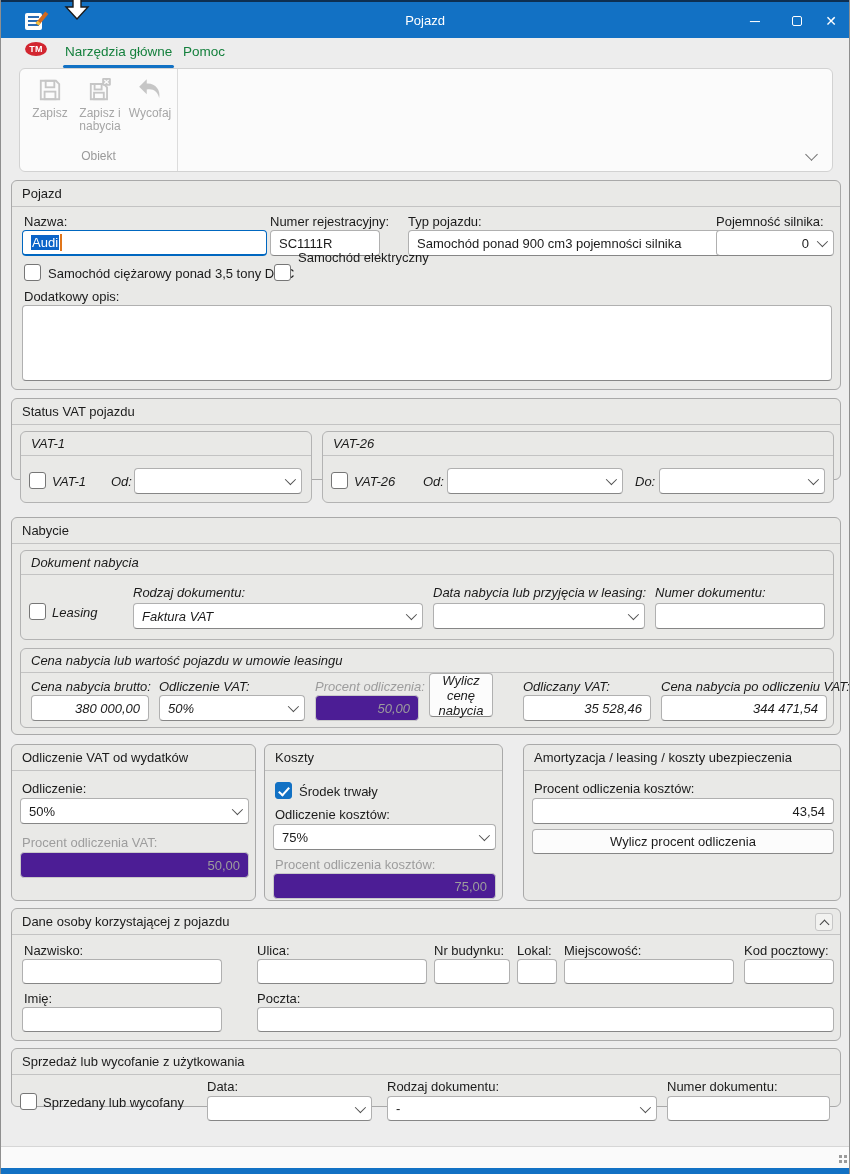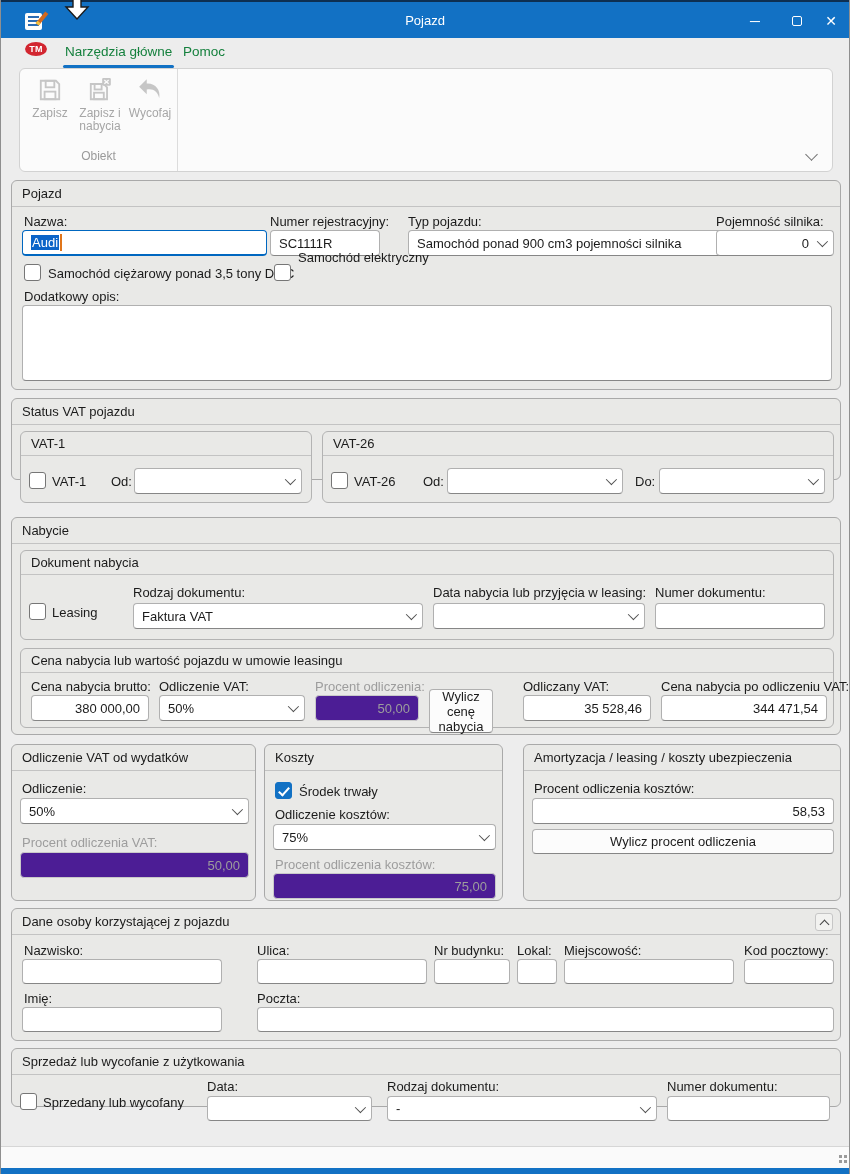--- a/index.html
+++ b/index.html
@@ -30,21 +30,21 @@
   .ribbon { position:absolute; left:18px; top:68px; width:814px; height:104px; background:#fbfbfb; border:1px solid #d2d2d2; border-radius:6px; }
   .ribbon-left { position:absolute; left:0; top:0; width:158px; height:100%; border-right:1px solid #dcdcdc; }
   .rbtn { position:absolute; top:8px; width:48px; height:66px; display:flex; flex-direction:column; align-items:center; }
   .rbtn .lbl { font-size:12px; color:#a6a6a6; text-align:center; line-height:13px; margin-top:4px; }
   .ribbon-grouplbl { position:absolute; left:0; right:0; bottom:8px; text-align:center; font-size:12px; color:#9a9a9a; }
   .ribbon-chev { position:absolute; right:16px; bottom:12px; width:9px; height:9px; border-right:1.6px solid #707070; border-bottom:1.6px solid #707070; transform:rotate(45deg); }
 
   
   .group { position:absolute; background:#e9e9e7; border:1px solid #a9a9a9; border-radius:6px; }
   .group-h { position:absolute; left:0; top:0; right:0; height:26px; line-height:25px; padding-left:10px; border-bottom:1px solid #c3c3c3; font-size:13px; color:#1b1b1b; }
-  .subgroup { position:absolute; background:#e9e9e7; border:1px solid #b3b3b3; border-radius:6px; }
+  .subgroup { position:absolute; background:#e9e9e7; border:1px solid #b3b3b3; border-radius:6px;font-style:italic; }
   .subgroup .group-h { height:24px; line-height:23px; }
 
   .lab { position:absolute; font-size:13px; color:#1b1b1b; white-space:nowrap; }
   .lab.dis { color:#9d9d9d; }
 
   .field { position:absolute; height:26px; background:#fff; border:1px solid #b0b0b0; border-bottom-color:#868686; border-radius:4px; display:flex; align-items:center; padding:0 8px; font-size:13px; overflow:hidden; white-space:nowrap; }
   .field.right { justify-content:flex-end; }
   .field.dis { background:#4c1d95; border-color:#c9c9c9; border-bottom-color:#c9c9c9; color:#9d9d9d; }
   .field.focus { border:1px solid #0067c0; border-bottom:2px solid #0067c0; }
   .chev { width:8px; height:8px; border-right:1.5px solid #505050; border-bottom:1.5px solid #505050; transform:rotate(45deg) translateY(-2px); margin-left:auto; flex:none; }
@@ -207,21 +207,21 @@
       </div>
       <div class="lab" style="left:138px; top:30px;">Odliczenie VAT:</div>
       <div class="field" style="left:138px; top:46px; width:146px;">
         <span>50%</span>
         <span class="chev"></span>
       </div>
       <div class="lab dis" style="left:294px; top:30px;">Procent odliczenia:</div>
       <div class="field dis right" style="left:294px; top:46px; width:104px;">
         <span>50,00</span>
       </div>
-      <div class="btn" style="left:408px; top:40px; width:64px; height:44px;">Wylicz cenę nabycia</div>
+      <div class="btn" style="left:408px; top:24px; width:64px; height:44px;">Wylicz cenę nabycia</div>
       <div class="lab" style="left:502px; top:30px;">Odliczany VAT:</div>
       <div class="field right" style="left:502px; top:46px; width:128px;">
         <span>35 528,46</span>
       </div>
       <div class="lab" style="left:640px; top:30px;">Cena nabycia po odliczeniu VAT:</div>
       <div class="field right" style="left:640px; top:46px; width:166px;">
         <span>344 471,54</span>
       </div>
     </div>
   </div>
@@ -251,21 +251,21 @@
     <div class="lab dis" style="left:10px; top:112px;">Procent odliczenia kosztów:</div>
     <div class="field dis right" style="left:8px; top:128px; width:223px;">
       <span>75,00</span>
     </div>
   </div>
 
   <div class="group" style="left:522px; top:744px; width:318px; height:157px;">
     <div class="group-h">Amortyzacja / leasing / koszty ubezpieczenia</div>
     <div class="lab" style="left:10px; top:36px;">Procent odliczenia kosztów:</div>
     <div class="field right" style="left:8px; top:53px; width:302px;">
-      <span>58,53</span>
+      <span>43,54</span>
     </div>
     <div class="btn" style="left:8px; top:84px; width:302px; height:25px;">Wylicz procent odliczenia</div>
   </div>
 
   <div class="group" style="left:10px; top:908px; width:830px; height:133px;">
     <div class="group-h">Dane osoby korzystającej z pojazdu</div>
     <span class="collapse-btn"></span>
     <div class="lab" style="left:12px; top:34px;">Nazwisko:</div>
     <div class="field" style="left:10px; top:50px; width:200px; height:25px;"></div>
     <div class="lab" style="left:245px; top:34px;">Ulica:</div>

